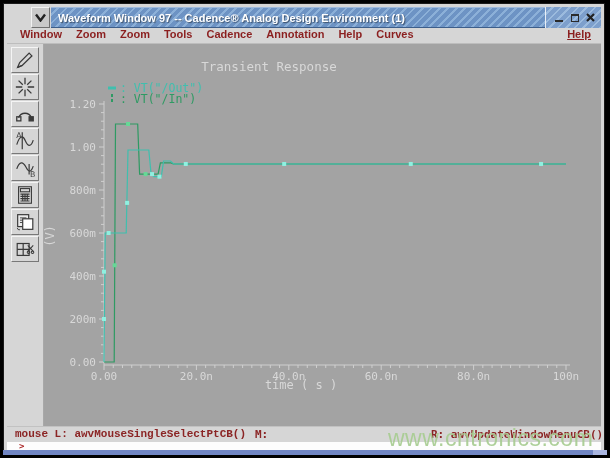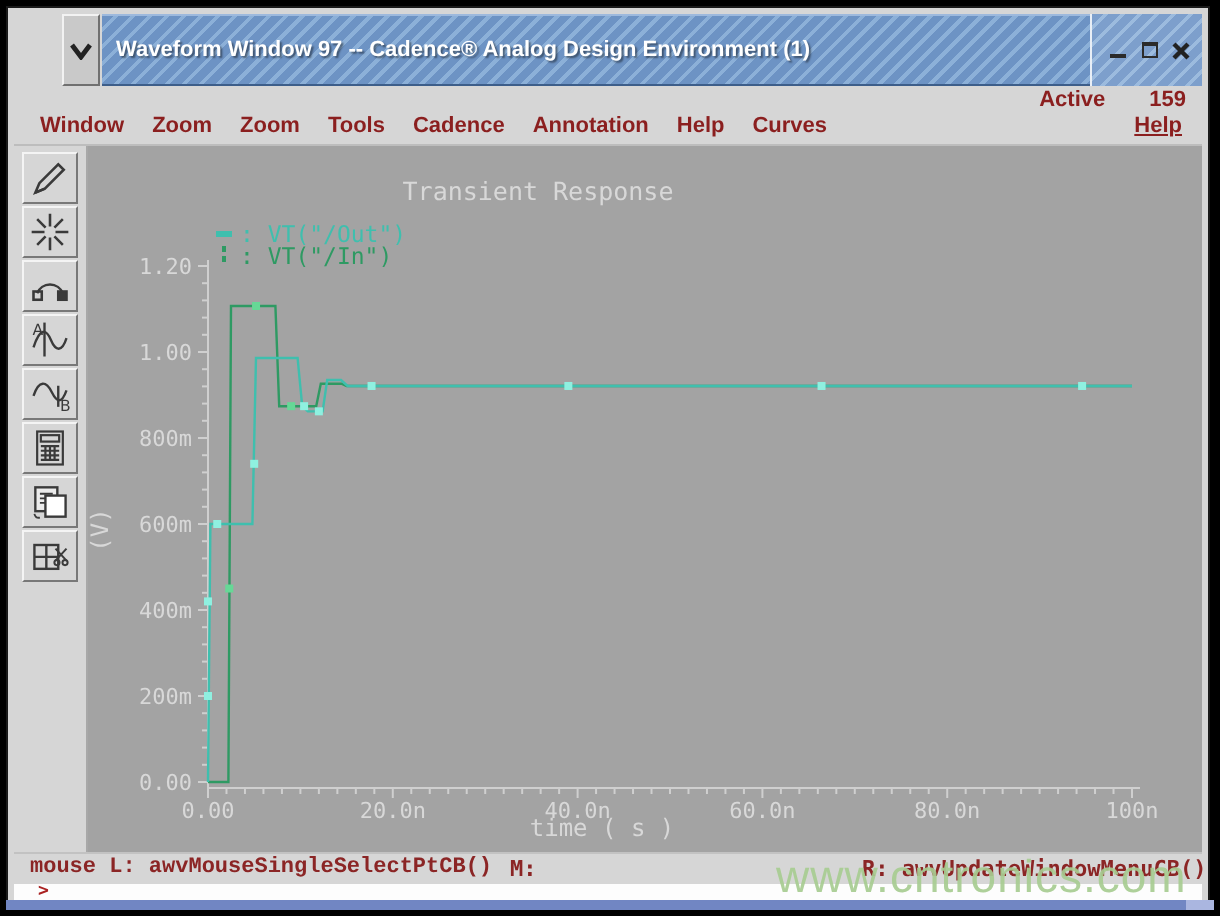--- a/index.html
+++ b/index.html
@@ -3,21 +3,21 @@
 <meta charset="utf-8">
 <style>
   html,body{margin:0;padding:0;}
   body{width:610px;height:458px;background:#000;position:relative;overflow:hidden;
        font-family:"Liberation Sans",sans-serif;}
   .screen{position:absolute;inset:0;background:#000;}
   .window{position:absolute;left:3px;top:3px;width:602px;height:449px;background:#d6d6d6;
           border:1px solid #1a1a1a;box-sizing:border-box;display:flex;flex-direction:column;
           padding:3px 3px 0 3px;}
   
-  .titlebar{height:36px;display:flex;align-items:stretch;flex:0 0 auto;padding-left:24px;}
+  .titlebar{height:21px;display:flex;align-items:stretch;flex:0 0 auto;padding-left:24px;}
   .wm-btn{width:19px;background:#c9c9c9;border:1px solid;border-color:#f2f2f2 #707070 #707070 #f2f2f2;
           display:flex;align-items:center;justify-content:center;padding:0;margin-right:1px;}
   .tb-stripes{flex:1;display:flex;align-items:center;
      background:repeating-linear-gradient(135deg,#6d93c4 0 4px,#8cb0d8 4px 6px);
      border-top:1px solid #9db9dd;border-bottom:1px solid #3d5e8a;}
   .tb-title{color:#fff;font-size:11px;font-weight:bold;padding-left:7px;white-space:nowrap;
      text-shadow:1px 1px 1px rgba(0,0,0,.45);}
   .tb-btns{display:flex;align-items:center;gap:3px;padding:0 4px 0 6px;
      background:repeating-linear-gradient(135deg,#7d9fcc 0 4px,#9cbbde 4px 6px);
      border-left:1px solid #e8eef6;}
@@ -77,24 +77,20 @@
           <span class="glyph-max"></span>
         </button>
         <button class="tb-btn">
           <svg width="11" height="11" viewBox="0 0 11 11">
             <path d="M2 2 L9 9 M9 2 L2 9" stroke="#222" stroke-width="2.2"></path>
           </svg>
         </button>
       </div>
     </div>
 
-    <div class="active-row">
-      <span>Active</span>
-      <span>159</span>
-    </div>
 
     <div class="menubar">
       <span class="menu-item">Window</span>
       <span class="menu-item">Zoom</span>
       <span class="menu-item">Zoom</span>
       <span class="menu-item">Tools</span>
       <span class="menu-item">Cadence</span>
       <span class="menu-item">Annotation</span>
       <span class="menu-item">Help</span>
       <span class="menu-item">Curves</span>

